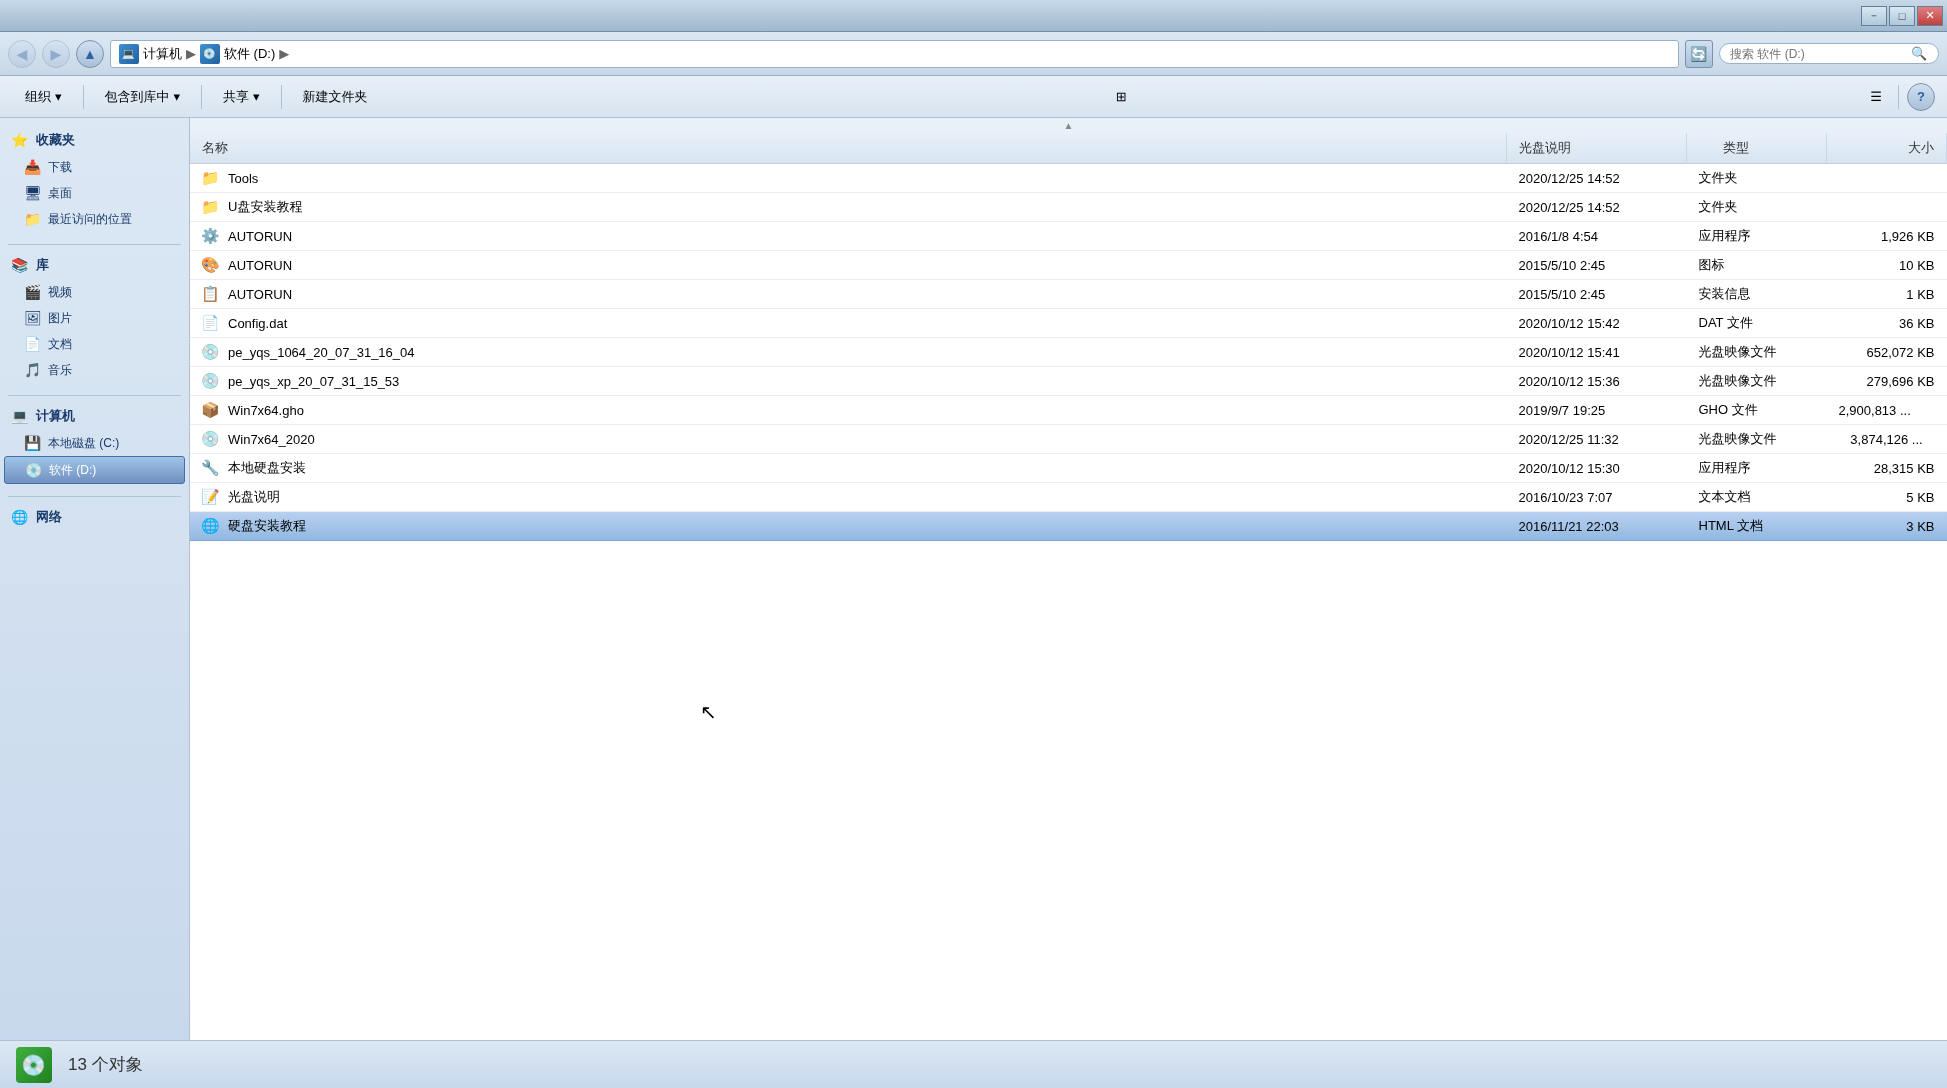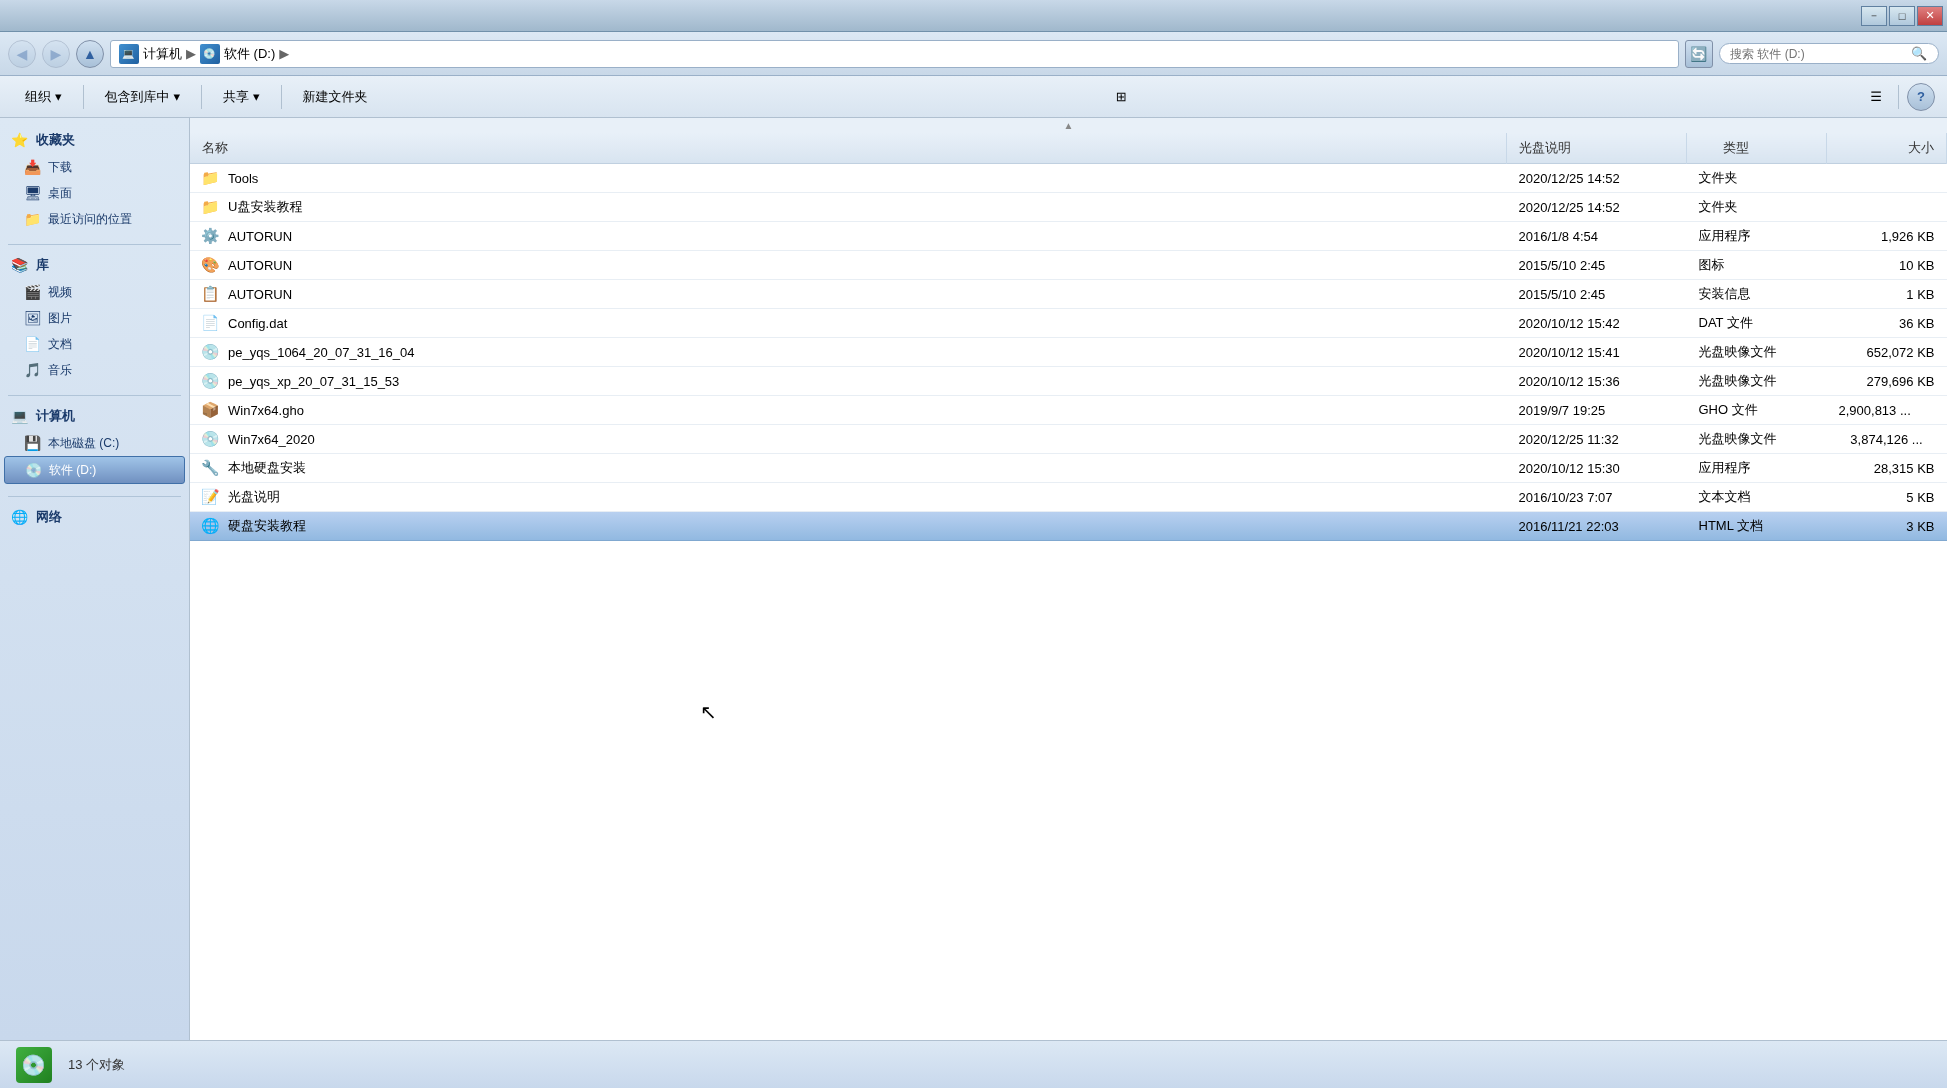--- a/index.html
+++ b/index.html
@@ -311,21 +311,21 @@
       height: 36px;
       background: linear-gradient(135deg, #40b040, #208020);
       border-radius: 4px;
       display: flex;
       align-items: center;
       justify-content: center;
       color: white;
       font-size: 20px;
     }
     .status-text {
-      font-size: 13px;
+      font-size: 17px;
       color: #333;
     }
 
     
     .scroll-arrow {
       text-align: center;
       color: #888;
       font-size: 10px;
       padding: 2px;
       background: #e8f0f8;

